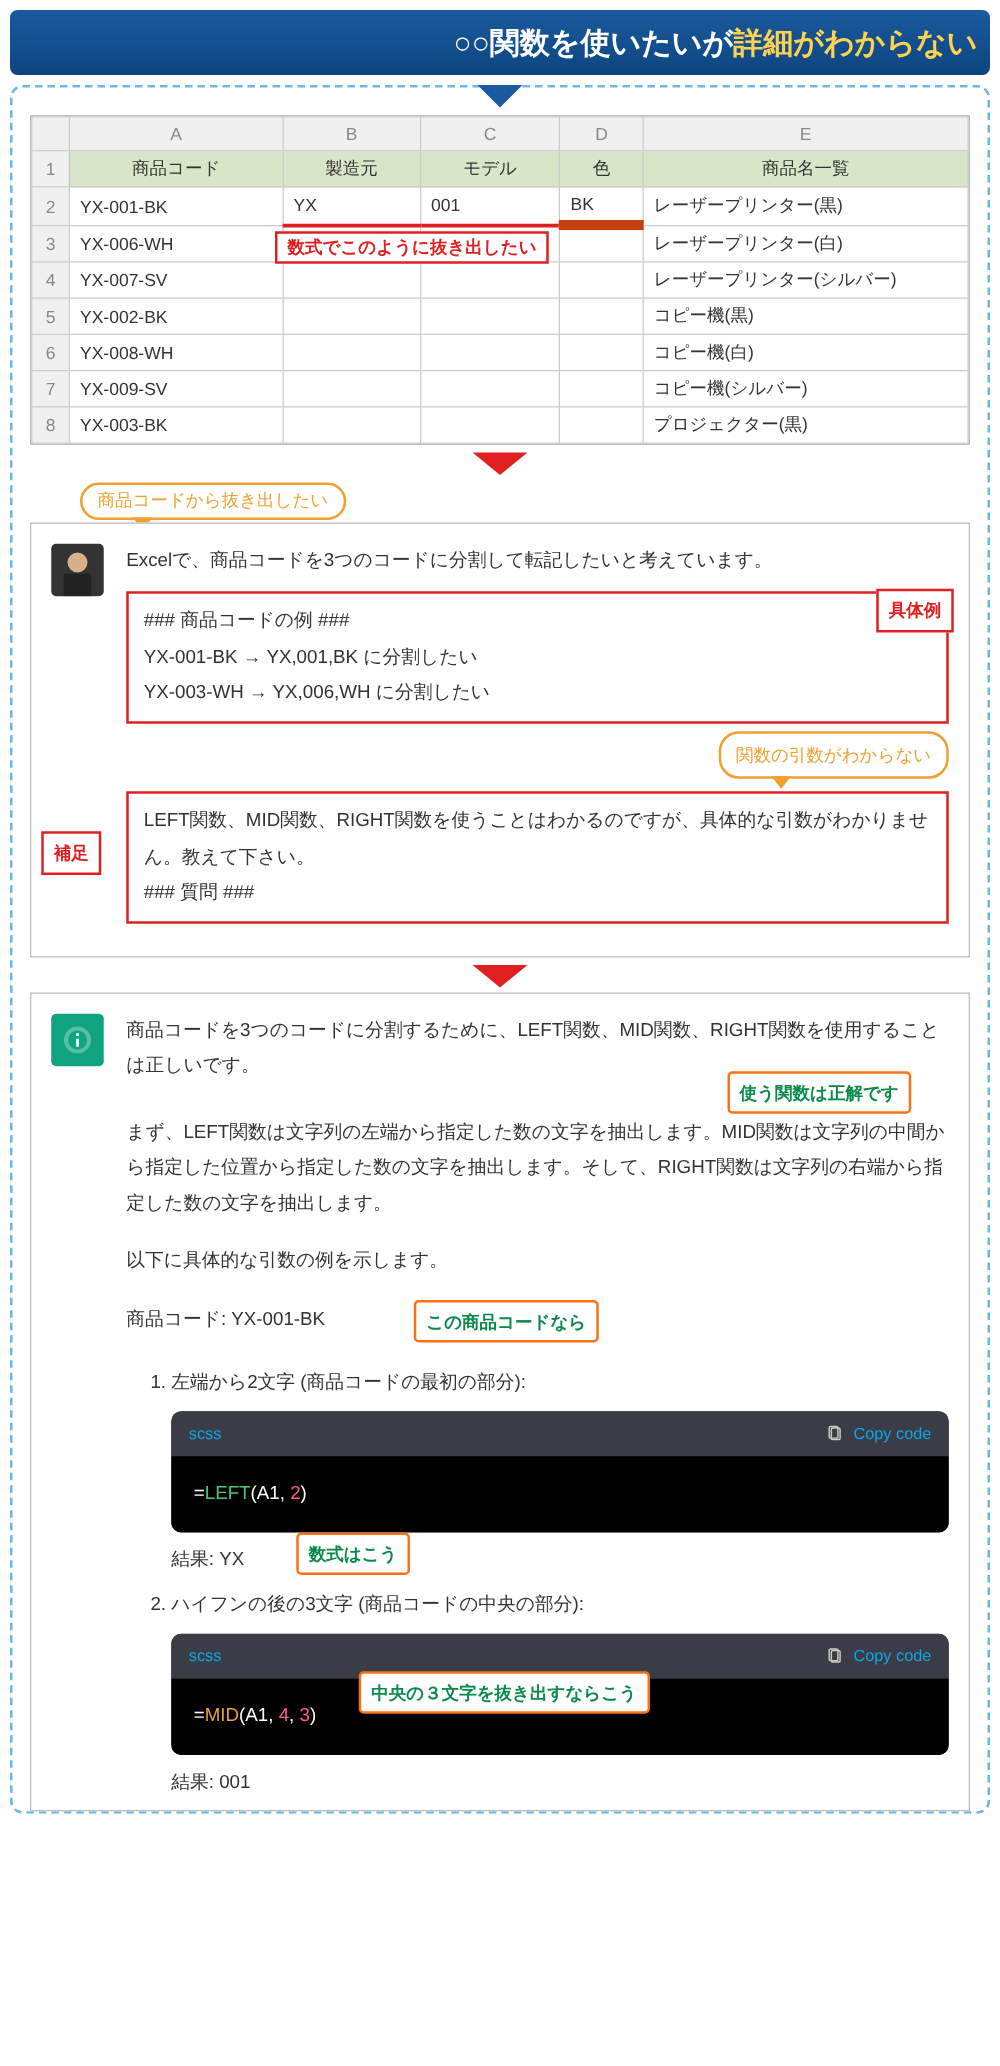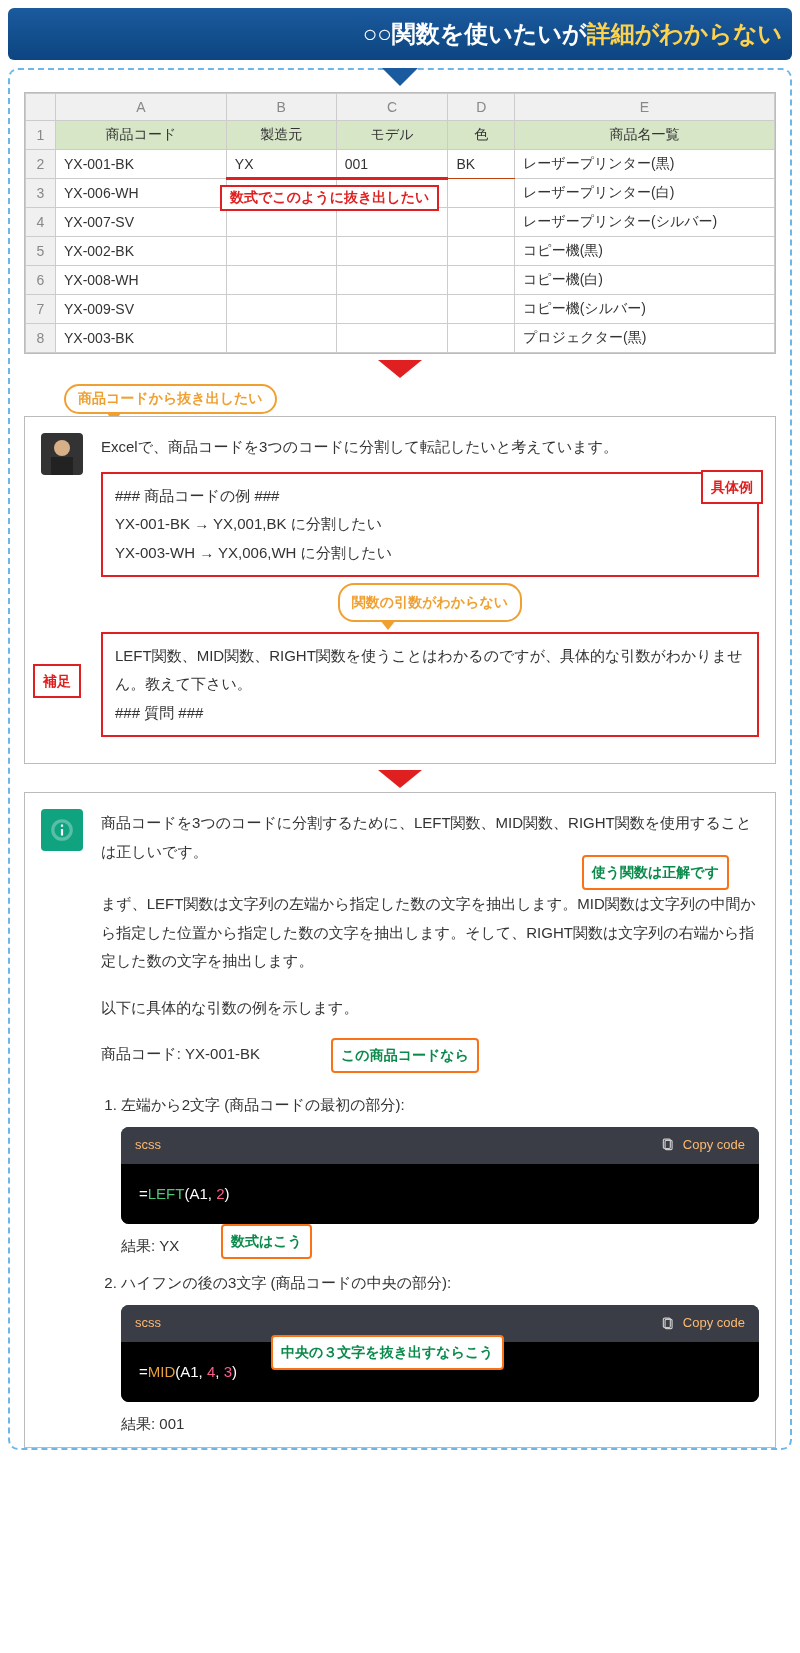--- a/index.html
+++ b/index.html
@@ -12,33 +12,33 @@
 .excel table{width:100%;border-collapse:collapse;font-size:14px}
 .excel td,.excel th{border:1px solid #ccc;padding:5px 8px;text-align:left}
 .excel .hdr td{background:#f0f0f0;text-align:center;color:#888}
 .excel .rownum{background:#f0f0f0;text-align:center;color:#888;width:30px}
 .excel .gh td{background:#d8e6c8;text-align:center}
 .excel .gh td.rownum{background:#f0f0f0}
 .redbox{border:2px solid #e02020;position:relative}
 .annot{position:absolute;background:#fff;border:2px solid #e02020;color:#e02020;font-weight:bold;font-size:14px;padding:2px 8px;white-space:nowrap}
 .annot-g{position:absolute;background:#fff;border:2px solid #f97316;color:#0a8a4a;font-weight:bold;font-size:14px;padding:2px 8px;border-radius:4px;white-space:nowrap}
 .tri-red{width:0;height:0;border-left:22px solid transparent;border-right:22px solid transparent;border-top:18px solid #e02020;margin:6px auto}
-.bubble{background:#fff;border:2px solid #f0a030;border-radius:16px;padding:4px 12px;color:#f0a030;font-weight:bold;font-size:14px;position:relative;display:inline-block}
+.bubble{background:#fff;border:2px solid #f0a030;border-radius:16px;padding:4px 12px;color:#f0a030;font-weight:normal;font-size:14px;position:relative;display:inline-block}
 .bubble::after{content:"";position:absolute;bottom:-10px;left:40px;width:0;height:0;border-left:8px solid transparent;border-right:8px solid transparent;border-top:10px solid #f0a030}
 .chat{border:1px solid #bbb;background:#fff;margin-top:-2px;padding:16px;position:relative}
 .avatar{width:42px;height:42px;background:#333;border-radius:4px;position:absolute;left:16px;top:16px}
 .avatar.gpt{background:#10a37f;display:flex;align-items:center;justify-content:center;color:#fff;font-size:20px}
 .chat-body{margin-left:60px;line-height:1.9}
 .rbox{border:2px solid #e02020;padding:8px 12px;margin:10px 0;position:relative}
 .codewrap{background:#2a2d35;border-radius:8px;overflow:hidden;margin:8px 0}
-.codehdr{background:#3a3d45;color:#fdba74;font-size:13px;padding:6px 14px;display:flex;justify-content:space-between;align-items:center}
+.codehdr{background:#3a3d45;color:#0ea5e9;font-size:13px;padding:6px 14px;display:flex;justify-content:space-between;align-items:center}
 .codehdr .copy{display:flex;gap:8px;align-items:center;cursor:pointer}
 .codebody{background:#000;color:#fff;font-family:Liberation Sans, sans-serif;padding:16px 18px;font-size:15px}
 .fn{color:#4ec77b}.fn2{color:#e8a03c}.pu{color:#fff}.nu{color:#ff5c8d}
-ol{margin-left:20px}
+ol{margin-left:36px}
 ol li{margin:8px 0}
 .rel{position:relative}
 </style>
 </head>
 <body>
 
 <div class="title-bar">
   <span>○○関数を使いたいが</span><span class="hl">詳細がわからない</span>
 </div>
 
@@ -62,21 +62,21 @@
             <td>製造元</td>
   <td>モデル</td>
             <td>色</td>
   <td>商品名一覧</td>
 </tr>
 <tr>
   <td class="rownum">2</td>
   <td>YX-001-BK</td>
   <td class="redbox" style="border-bottom:3px solid #e02020">YX</td>
   <td class="redbox" style="border-bottom:3px solid #e02020">001</td>
-  <td class="redbox" style="border-bottom:1px solid #c2410c">BK</td>
+  <td class="redbox" style="border-bottom:8px solid #c2410c">BK</td>
   <td>レーザープリンター(黒)</td>
 </tr>
 <tr>
             <td class="rownum">3</td>
             <td>YX-006-WH</td>
             <td></td>
             <td></td>
             <td></td>
             <td>レーザープリンター(白)</td>
           </tr>
@@ -138,21 +138,21 @@
         </svg>
   </div>
   <div class="chat-body">
     <div>Excelで、商品コードを3つのコードに分割して転記したいと考えています。</div>
     <div class="rbox">
       <div>### 商品コードの例 ###</div>
       <div>YX-001-BK → YX,001,BK に分割したい</div>
       <div>YX-003-WH → YX,006,WH に分割したい</div>
       <div class="annot" style="top:-4px;right:-6px;transform:translateX(0)">具体例</div>
     </div>
-    <div style="text-align:center;margin:-4px 0 4px">
+    <div style="text-align:right;margin:-4px 0 4px">
       <span class="bubble" style="white-space:nowrap">関数の引数がわからない</span>
     </div>
     <div class="rbox">
       <div>LEFT関数、MID関数、RIGHT関数を使うことはわかるのですが、具体的な引数がわかりません。教えて下さい。</div>
       <div>### 質問 ###</div>
       <div class="annot" style="top:30px;left:-70px">補足</div>
     </div>
   </div>
 </div>
 

